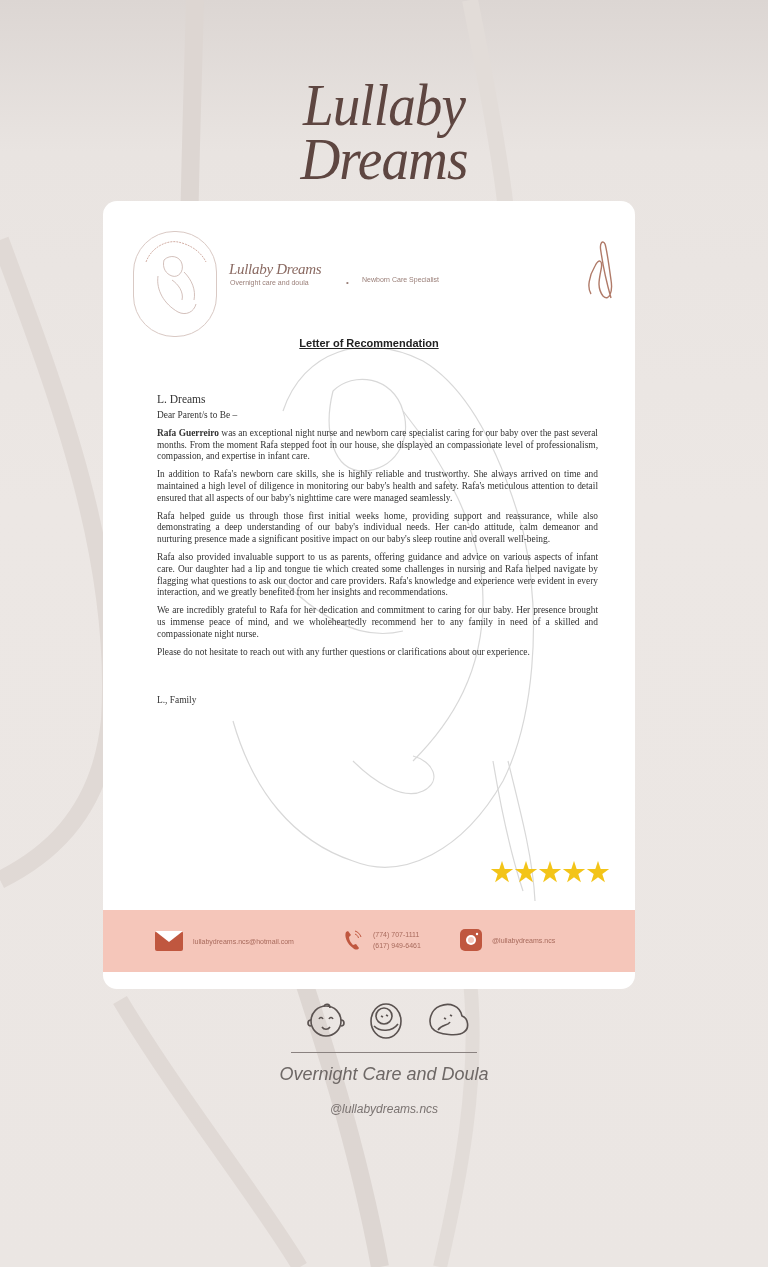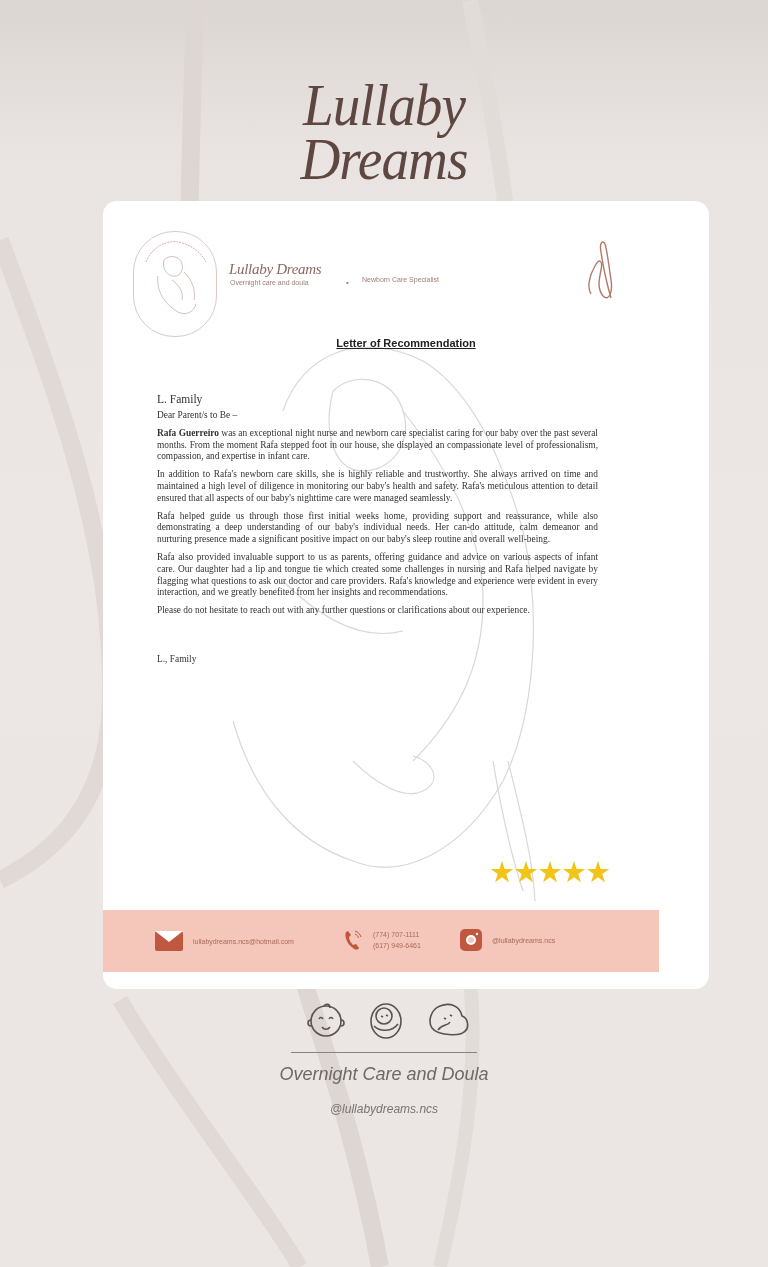--- a/index.html
+++ b/index.html
@@ -9,21 +9,21 @@
     font-family: "Liberation Sans", sans-serif;
   }
   .bg-swirl { position:absolute; inset:0; pointer-events:none; }
   .brand-title {
     position:absolute; left:0; right:0; top:78px; text-align:center;
     font-family: "Liberation Serif", serif; font-style:italic;
     color:#5e4641; font-size:60px; line-height:54px; letter-spacing:-1px;
     transform: scaleX(0.92);
   }
   .card {
-    position:absolute; left:103px; top:201px; width:606px; height:788px;
+    position:absolute; left:103px; top:201px; width:532px; height:788px;
     background:#ffffff; border-radius:14px; overflow:hidden;
   }
   .watermark { position:absolute; left:0; top:0; width:562px; height:788px; pointer-events:none; }
   .logo-oval {
     position:absolute; left:30px; top:30px; width:82px; height:104px;
     border:1px solid #d9c9c4; border-radius:41px;
   }
   .lh-brand {
     position:absolute; left:126px; top:60px;
     font-family: "Liberation Serif", serif; font-style:italic; color:#8a6a62;
@@ -114,26 +114,27 @@
   <div class="lh-dot">•</div>
   <div class="lh-spec">Newborn Care Specialist</div>
 
   <svg class="sig" width="40" height="70" viewBox="0 0 40 70">
     <path d="M8 58 C4 52 6 40 12 30 C16 22 20 24 18 34 C16 44 14 52 20 60 C26 66 30 56 28 44 C26 30 24 14 22 8 C20 4 16 6 18 16 C20 30 24 48 28 62" stroke="#b07a68" stroke-width="1.4" fill="none"></path>
   </svg>
 
   <div class="letter-title">Letter of Recommendation</div>
 
   <div class="letter-body">
-    <div class="addr">L. Family</div>
+    <div class="addr">L. Dreams</div>
     <div class="greet">Dear Parent/s to Be –</div>
     <div class="para"><b>Rafa Guerreiro</b><span> was an exceptional night nurse and newborn care specialist caring for our baby over the past several months. From the moment Rafa stepped foot in our house, she displayed an compassionate level of professionalism, compassion, and expertise in infant care.</span></div>
     <div class="para">In addition to Rafa's newborn care skills, she is highly reliable and trustworthy. She always arrived on time and maintained a high level of diligence in monitoring our baby's health and safety. Rafa's meticulous attention to detail ensured that all aspects of our baby's nighttime care were managed seamlessly.</div>
     <div class="para">Rafa helped guide us through those first initial weeks home, providing support and reassurance, while also demonstrating a deep understanding of our baby's individual needs. Her can-do attitude, calm demeanor and nurturing presence made a significant positive impact on our baby's sleep routine and overall well-being.</div>
     <div class="para">Rafa also provided invaluable support to us as parents, offering guidance and advice on various aspects of infant care. Our daughter had a lip and tongue tie which created some challenges in nursing and Rafa helped navigate by flagging what questions to ask our doctor and care providers. Rafa's knowledge and experience were evident in every interaction, and we greatly benefited from her insights and recommendations.</div>
+    <div class="para">We are incredibly grateful to Rafa for her dedication and commitment to caring for our baby. Her presence brought us immense peace of mind, and we wholeheartedly recommend her to any family in need of a skilled and compassionate night nurse.</div>
     <div class="para">Please do not hesitate to reach out with any further questions or clarifications about our experience.</div>
     <div class="closing">
       <div>L., Family</div>
     </div>
   </div>
 
   <div class="stars">★★★★★</div>
 
   <div class="contact-bar">
     <div class="c-item c-email">

